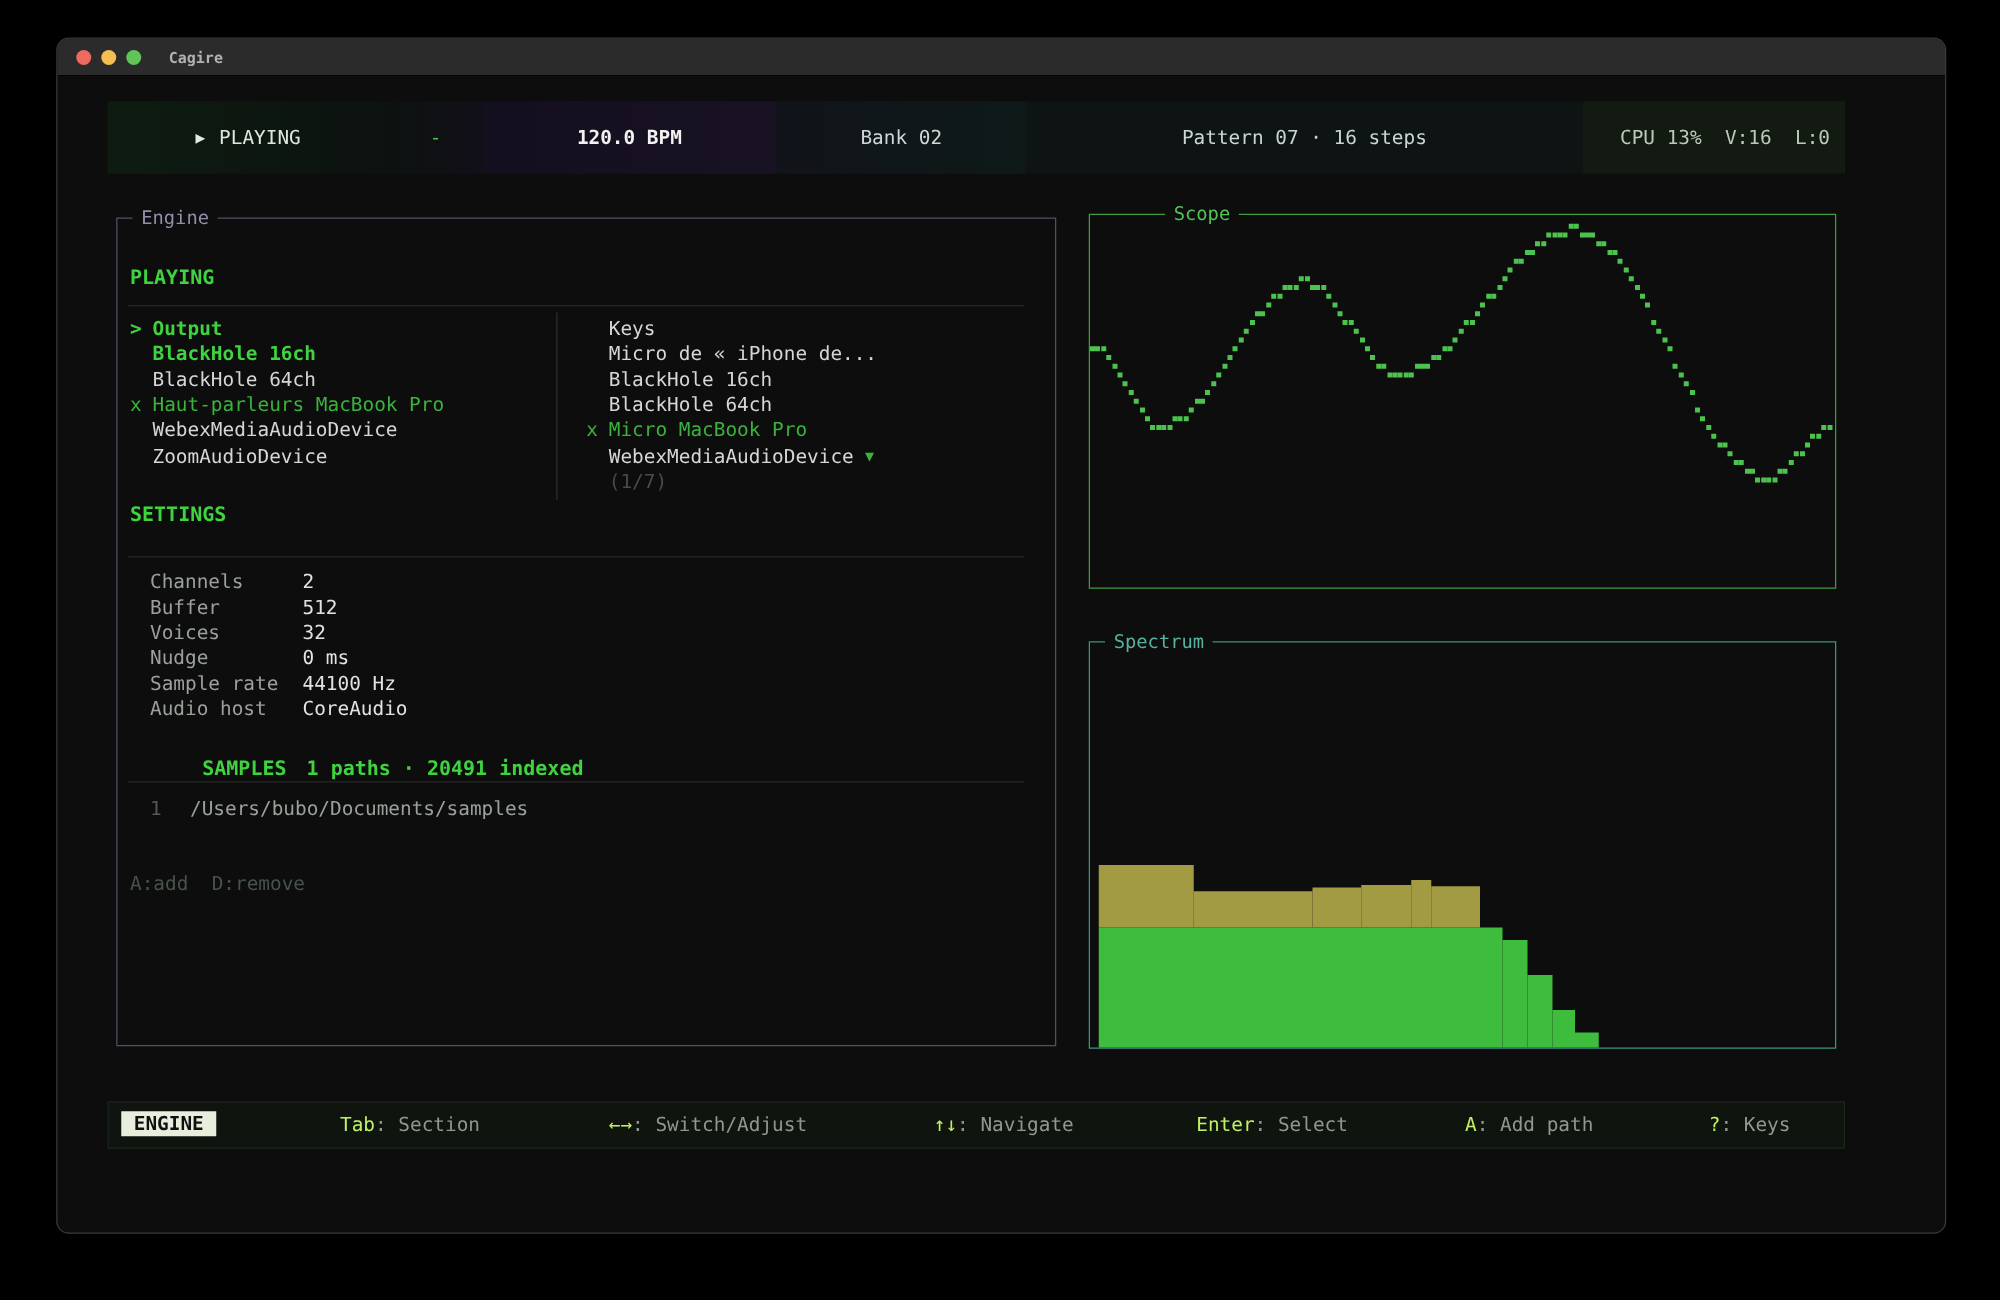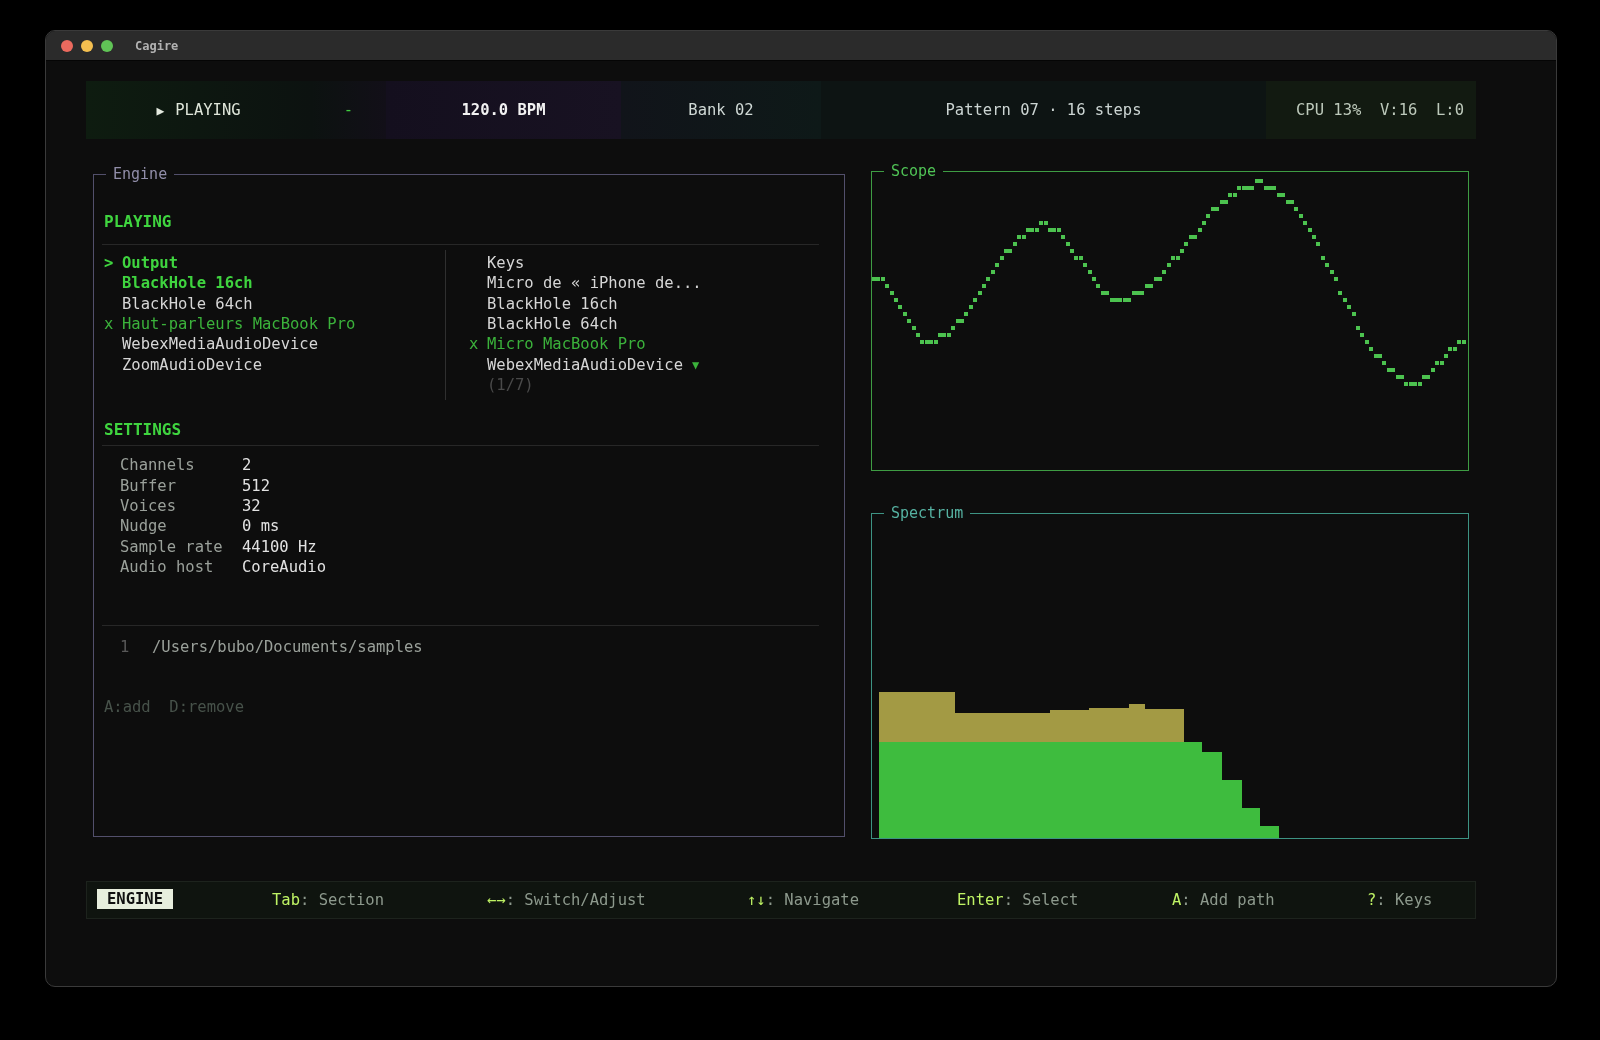--- a/index.html
+++ b/index.html
@@ -23,26 +23,26 @@
   .seg-stats{flex:1;background:#121a11;color:#bdc9bb;justify-content:flex-end;padding-right:12px;box-sizing:border-box;}
   .play-ico{margin-right:11px;font-size:13px;color:#e4eae0;}
   .dash{color:#3fce3f;}
   .bpm-text{font-weight:bold;color:#f2f2f2;}
 
   .panel{position:absolute;border:1px solid;box-sizing:border-box;}
   .panel-label{position:absolute;top:-10px;left:12px;background:#0d0d0d;padding:0 7px;font-size:15px;white-space:pre;}
   .engine{left:47px;top:143px;width:752px;height:663px;border-color:#524f6b;}
   .engine .panel-label{color:#918ea9;}
   .scope{left:825px;top:140px;width:598px;height:300px;border-color:#3e9c43;}
-  .scope .panel-label{color:#50c456;}
+  .scope .panel-label{color:#50c456;margin-left:48px;}
   .spectrum{left:825px;top:482px;width:598px;height:326px;border-color:#3d9383;}
   .spectrum .panel-label{color:#56b2a2;}
 
   .sec-h{position:absolute;left:10px;font-weight:bold;color:#3fd43f;font-size:16px;white-space:pre;}
-  .sec-devices{top:37px;} .sec-settings{top:245px;} .sec-samples{top:411px;}
+  .sec-devices{top:37px;} .sec-settings{top:227px;} .sec-samples{top:411px;}
   .sum{margin-left:16px;}
   .hr{position:absolute;left:8px;width:717px;height:1px;background:#272727;}
   .hr1{top:69px;} .hr2{top:270px;} .hr3{top:450px;}
   .vdiv{position:absolute;left:351px;top:75px;height:150px;width:1px;background:#2f2f2f;}
   .devcol{position:absolute;top:78px;} .devcol.out{left:10px;} .devcol.in{left:375px;}
   .dev-row{height:20.3px;display:flex;align-items:center;font-size:15.5px;white-space:pre;}
   .gutter{width:18px;display:inline-block;}
   .selected-header .dev-label,.selected-header .gutter,.selected .dev-label{color:#3fd43f;font-weight:bold;}
   .active .dev-label,.active .gutter{color:#3bb23b;}
   .normal .dev-label,.header .dev-label{color:#d6d6d6;}
@@ -128,20 +128,23 @@
     <div class="sec-h sec-settings">SETTINGS</div>
     <div class="hr hr2"></div>
     <div class="settings-rows">
         <div class="set-row"><span class="set-label">Channels</span><span class="set-value">2</span></div>
         <div class="set-row"><span class="set-label">Buffer</span><span class="set-value">512</span></div>
         <div class="set-row"><span class="set-label">Voices</span><span class="set-value">32</span></div>
         <div class="set-row"><span class="set-label">Nudge</span><span class="set-value">0 ms</span></div>
         <div class="set-row"><span class="set-label">Sample rate</span><span class="set-value">44100 Hz</span></div>
         <div class="set-row"><span class="set-label">Audio host</span><span class="set-value">CoreAudio</span></div>
       </div>
+    <div class="sec-h sec-samples">
+      <span>SAMPLES</span><span class="sum">1 paths · 20491 indexed</span>
+    </div>
     <div class="hr hr3"></div>
     <div class="path-row">
       <span class="pnum">1</span>
       <span class="ppath">/Users/bubo/Documents/samples</span>
     </div>
     <div class="eng-foot">A:add  D:remove</div>
   </div>
 
   <div class="panel scope">
     <span class="panel-label">Scope</span>

